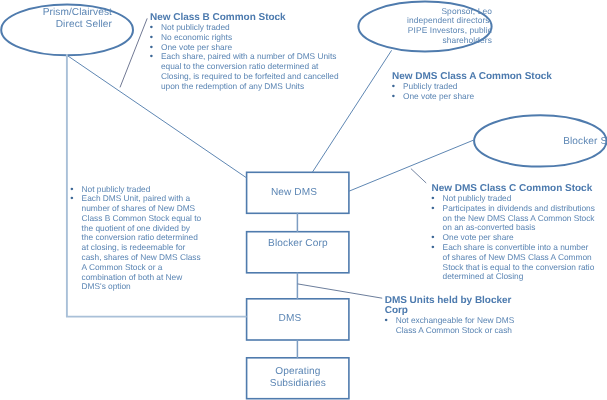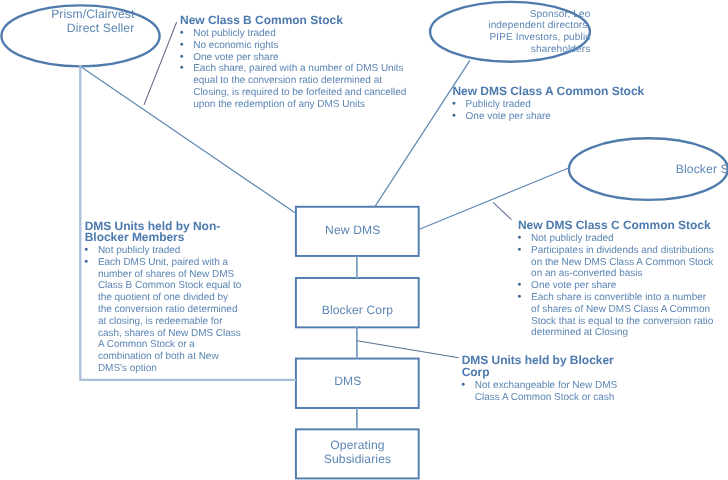--- a/index.html
+++ b/index.html
@@ -69,21 +69,21 @@
 independent directors,
 PIPE Investors, public
 shareholders</div>
 
   <div class="elabel" style="left:492px;top:135.6px;width:124px;margin-left:16px;">Blocker Sellers</div>
 
   <div class="nodebox" style="left:246px;top:171.8px;width:96px;height:41.3px;">
     <span class="lbl">New DMS</span>
   </div>
 
-  <div class="nodebox" style="left:246.4px;top:231.2px;width:103px;height:26px;margin-top:16px;">
+  <div class="nodebox" style="left:246.4px;top:231.2px;width:103px;height:26px;">
     <span class="lbl">Blocker Corp</span>
   </div>
 
   <div class="nodebox" style="left:246.4px;top:298.2px;width:87px;height:41.3px;">
     <span class="lbl">DMS</span>
   </div>
 
   <div class="nodebox" style="left:246.4px;top:357.4px;width:103px;height:41.3px;">
     <span class="lbl">Operating
 Subsidiaries</span>
@@ -102,21 +102,21 @@
     <div class="cb">
       <span class="bu">•</span>
       <span>One vote per share</span>
     </div>
     <div class="cb">
       <span class="bu">•</span>
       <span>Each share, paired with a number of DMS Units equal to the conversion ratio determined at Closing, is required to be forfeited and cancelled upon the redemption of any DMS Units</span>
     </div>
   </div>
 
-  <div class="callout" style="left:377px;top:72.3px;width:160px;">
+  <div class="callout" style="left:392px;top:72.3px;width:160px;">
     <div class="ct">New DMS Class A Common Stock</div>
     <div class="cb">
       <span class="bu">•</span>
       <span>Publicly traded</span>
     </div>
     <div class="cb">
       <span class="bu">•</span>
       <span>One vote per share</span>
     </div>
   </div>
@@ -135,21 +135,20 @@
       <span class="bu">•</span>
       <span>One vote per share</span>
     </div>
     <div class="cb">
       <span class="bu">•</span>
       <span>Each share is convertible into a number of shares of New DMS Class A Common Stock that is equal to the conversion ratio determined at Closing</span>
     </div>
   </div>
 
   <div class="callout" style="left:70.6px;top:184.5px;width:132px;">
-    <div class="ct">DMS Units held by Non-Blocker Members</div>
     <div class="cb">
       <span class="bu">•</span>
       <span>Not publicly traded</span>
     </div>
     <div class="cb">
       <span class="bu">•</span>
       <span>Each DMS Unit, paired with a number of shares of New DMS Class B Common Stock equal to the quotient of one divided by the conversion ratio determined at closing, is redeemable for cash, shares of New DMS Class A Common Stock or a combination of both at New DMS's option</span>
     </div>
   </div>
 

